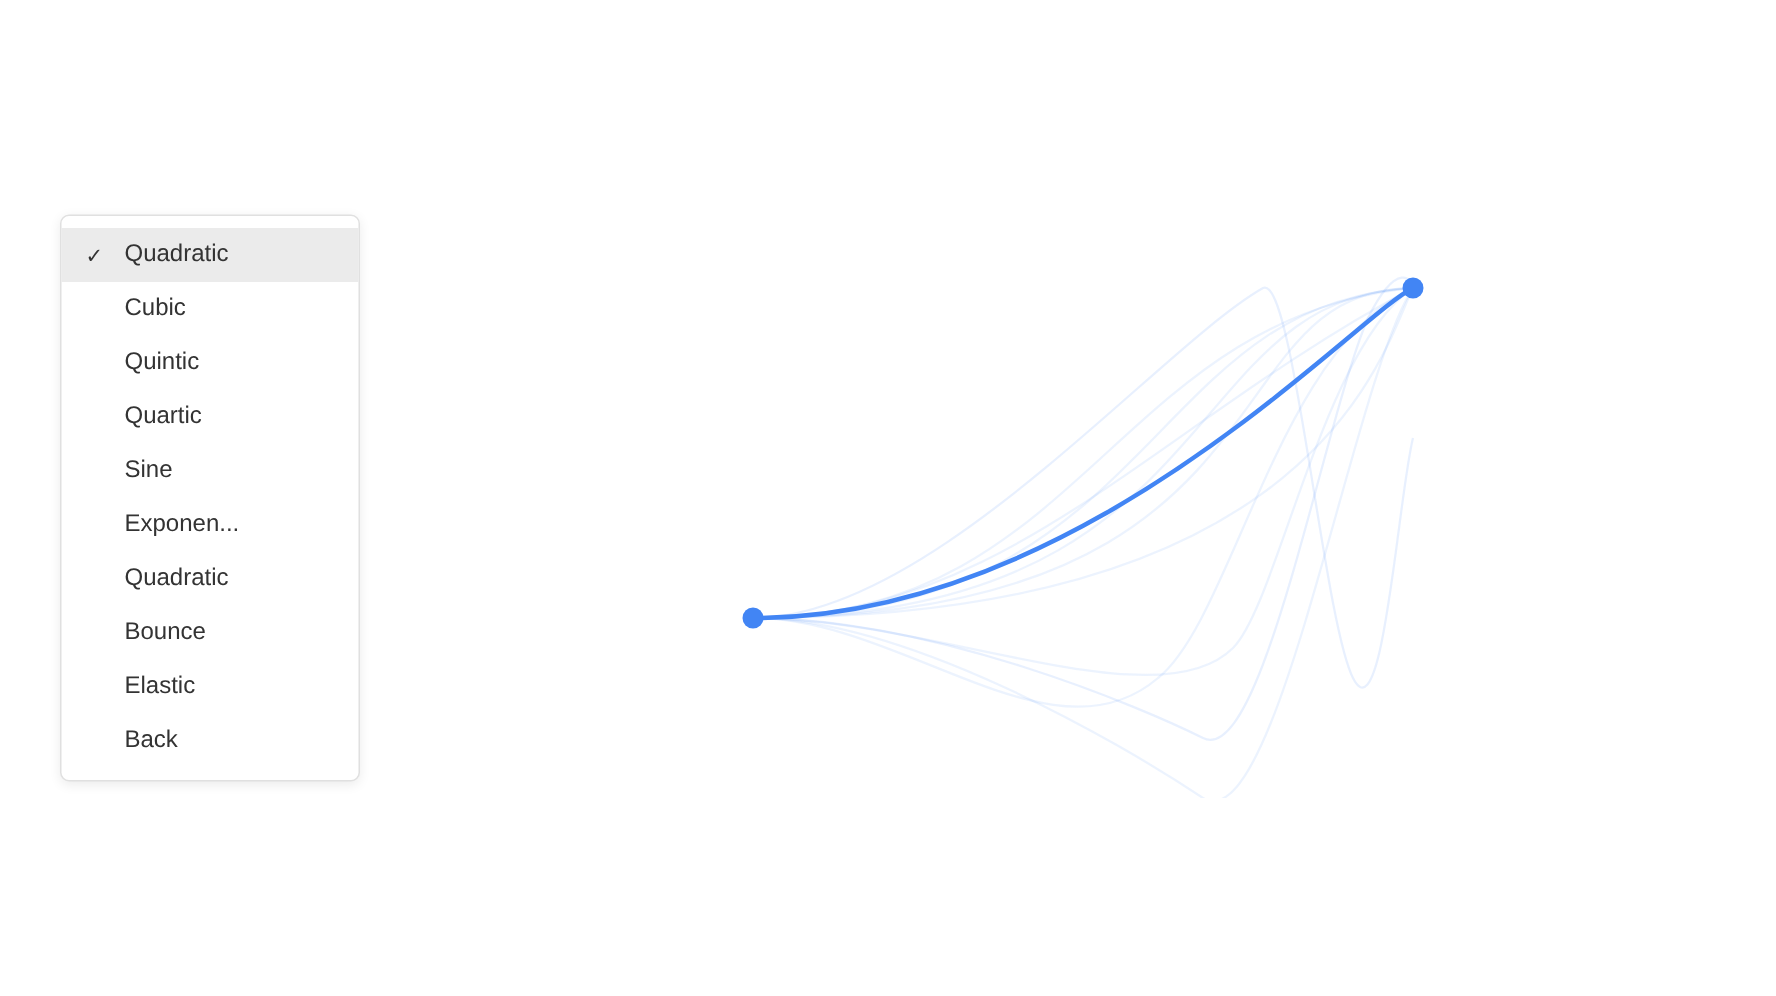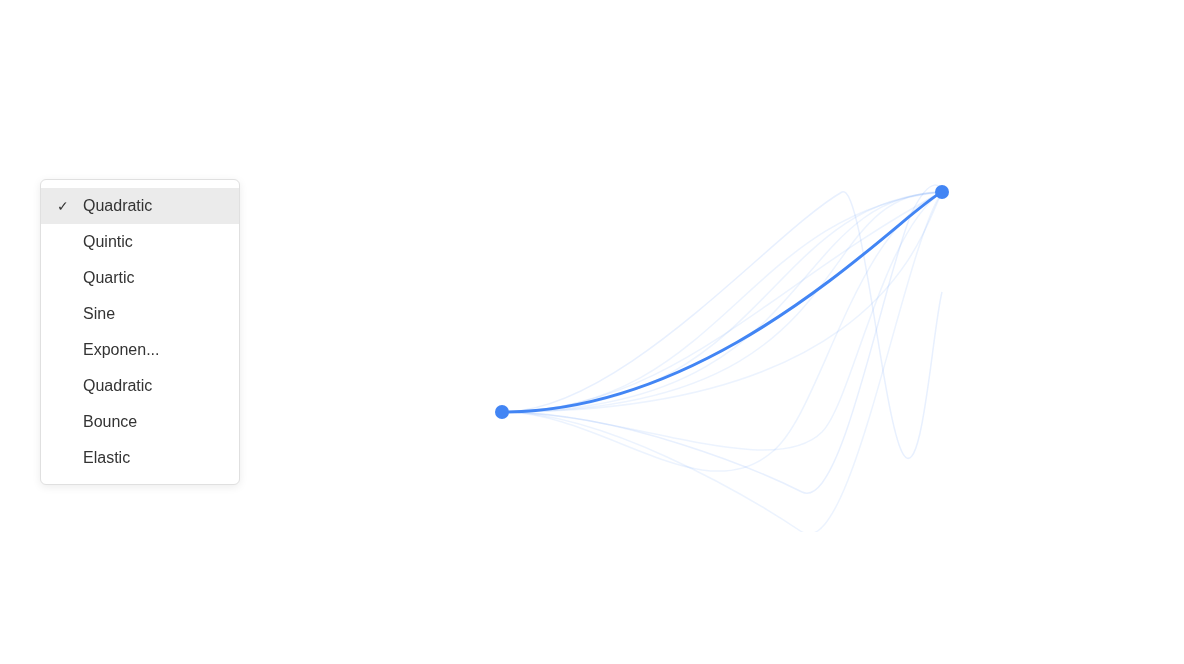--- a/index.html
+++ b/index.html
@@ -79,20 +79,24 @@
 <div class="container">
 
   <div class="dropdown-menu">
 
   <div class="menu-item selected">
         <span class="check-icon">✓</span>
         <span>Quadratic</span>
       </div>
       <div class="menu-item">
         <span class="no-check"></span>
+        <span>Cubic</span>
+      </div>
+      <div class="menu-item">
+        <span class="no-check"></span>
         <span>Quintic</span>
       </div>
       <div class="menu-item">
         <span class="no-check"></span>
         <span>Quartic</span>
       </div>
       <div class="menu-item">
         <span class="no-check"></span>
         <span>Sine</span>
       </div>
@@ -104,20 +108,24 @@
         <span class="no-check"></span>
         <span>Quadratic</span>
       </div>
       <div class="menu-item">
         <span class="no-check"></span>
         <span>Bounce</span>
       </div>
       <div class="menu-item">
         <span class="no-check"></span>
         <span>Elastic</span>
+      </div>
+      <div class="menu-item">
+        <span class="no-check"></span>
+        <span>Back</span>
       </div>
     </div>
 
   <div class="chart-area">
     <svg class="chart-svg" viewBox="0 0 600 400">
 
       <path d="M 80 280 C 200 280, 350 100, 420 60 C 440 50, 460 280, 480 320 C 500 360, 510 200, 520 160" fill="none" stroke="rgba(66,133,244,0.12)" stroke-width="1.5"></path>
 
       <path d="M 80 280 C 180 280, 280 380, 350 320 C 400 280, 430 100, 520 60" fill="none" stroke="rgba(66,133,244,0.1)" stroke-width="1.5"></path>
 

